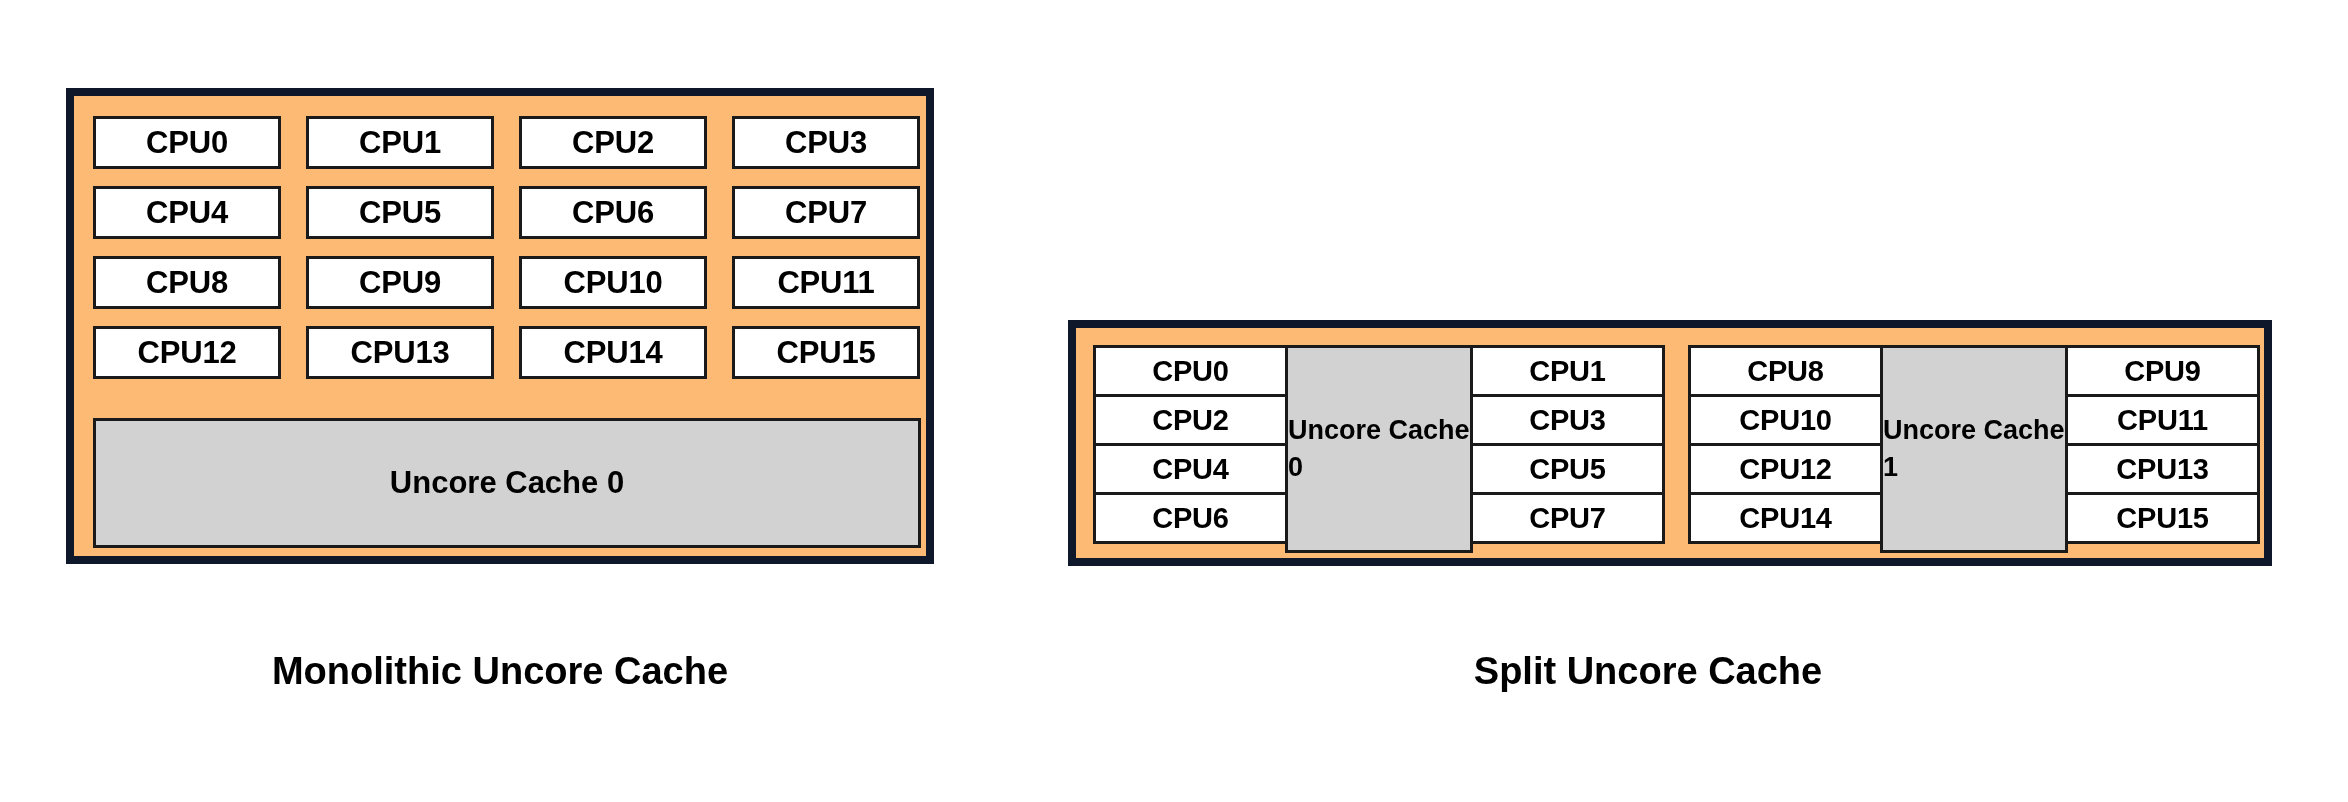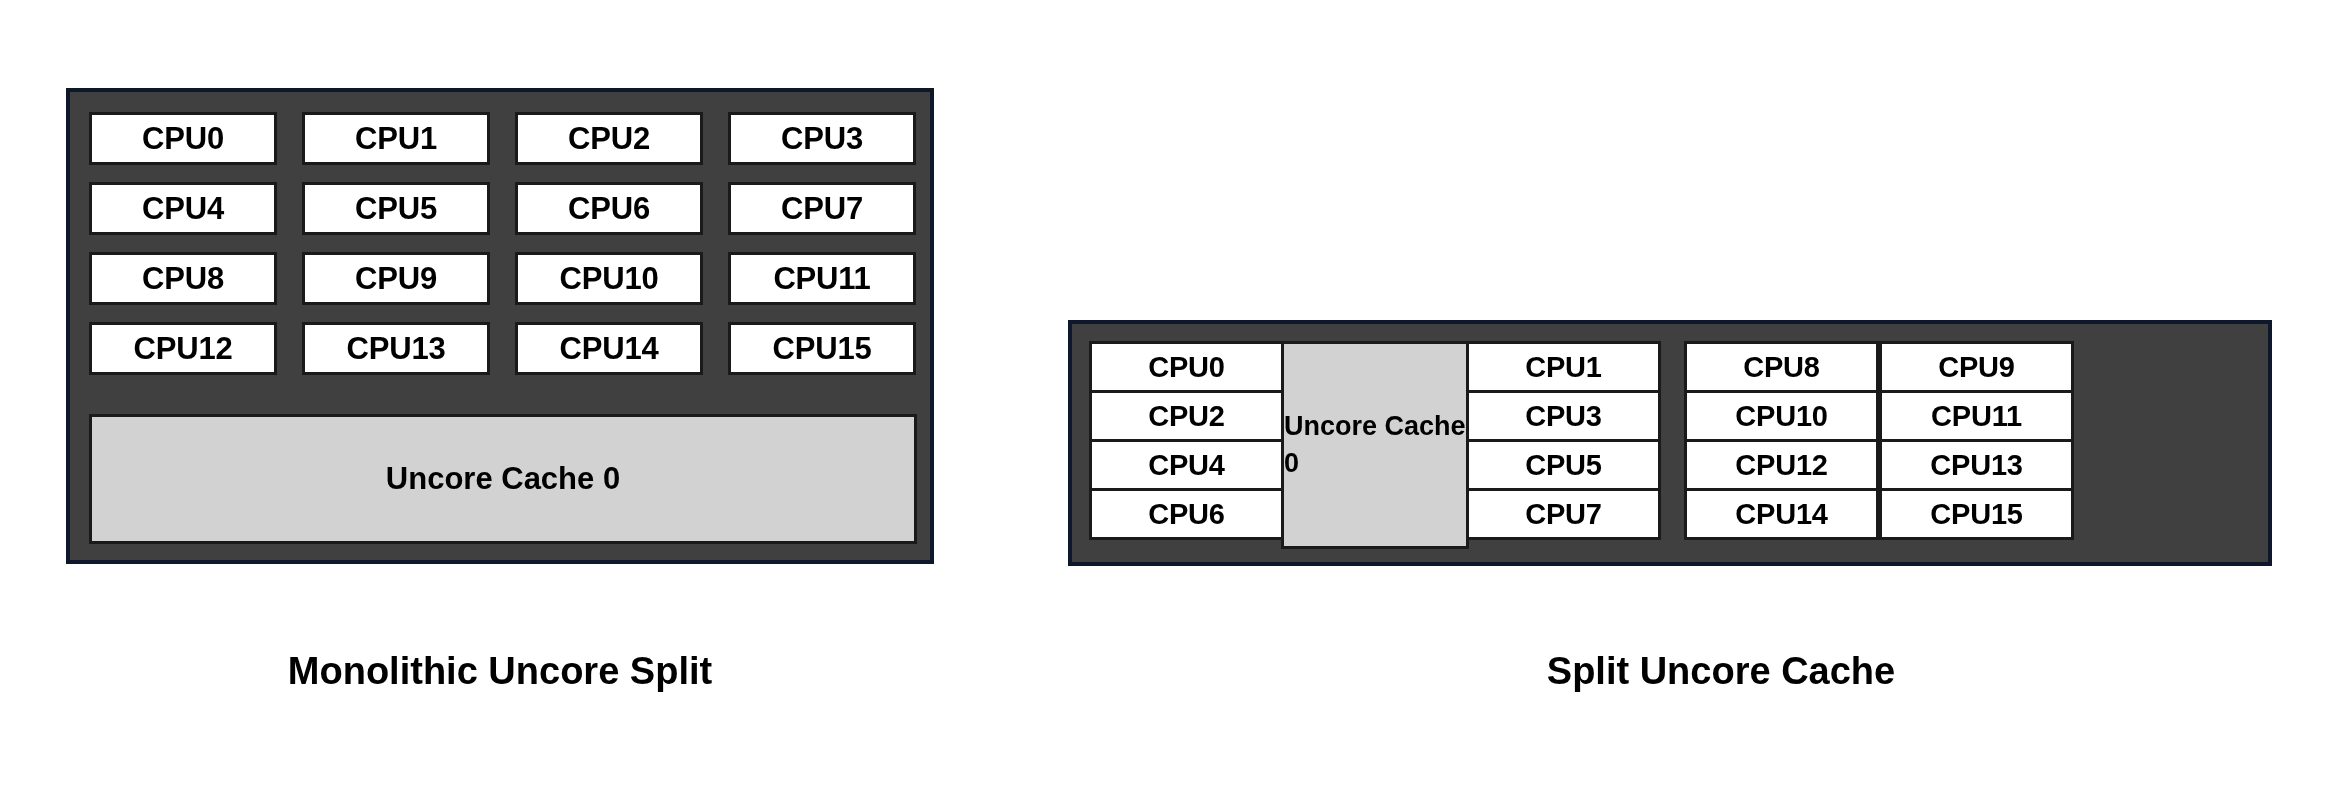--- a/index.html
+++ b/index.html
@@ -13,22 +13,22 @@
     position: relative;
     overflow: hidden;
     font-family: "Liberation Sans", sans-serif;
     color: #000000;
   }
 
   
   .panel {
     position: absolute;
     box-sizing: border-box;
-    border: 4px solid #0f172a;
-    background: #404040;
+    border: 8px solid #0f172a;
+    background: #fdba74;
     text-decoration: underline;
   }
 
   .cpu-box {
     box-sizing: border-box;
     border: 3px solid #1a1a1a;
     background: #ffffff;
     display: flex;
     align-items: center;
     justify-content: center;
@@ -123,21 +123,21 @@
   
   .caption {
     position: absolute;
     font-size: 38px;
     font-weight: bold;
     color: #000000;
     white-space: nowrap;
     text-align: center;
   }
   #caption-mono  { left: 0px;    top: 650px; width: 1000px; }
-  #caption-split { left: 1241px; top: 650px; width: 960px; }
+  #caption-split { left: 1168px; top: 650px; width: 960px; }
 </style>
 </head>
 <body>
 
 <div class="panel" id="mono-panel">
 
   <div id="mono-grid">
     <div class="cpu-box">CPU0</div>
     <div class="cpu-box">CPU1</div>
     <div class="cpu-box">CPU2</div>
@@ -177,24 +177,25 @@
     </div>
   </div>
 
   <div class="split-group" id="split-group-1">
     <div class="split-col">
       <div class="cpu-box">CPU8</div>
       <div class="cpu-box">CPU10</div>
       <div class="cpu-box">CPU12</div>
       <div class="cpu-box">CPU14</div>
     </div>
+    <div class="cache-box split-cache">Uncore Cache 1</div>
     <div class="split-col">
       <div class="cpu-box">CPU9</div>
       <div class="cpu-box">CPU11</div>
       <div class="cpu-box">CPU13</div>
       <div class="cpu-box">CPU15</div>
     </div>
   </div>
 </div>
 
-<div class="caption" id="caption-mono">Monolithic Uncore Split</div>
+<div class="caption" id="caption-mono">Monolithic Uncore Cache</div>
 
 <div class="caption" id="caption-split">Split Uncore Cache</div>
 
 </body></html>

